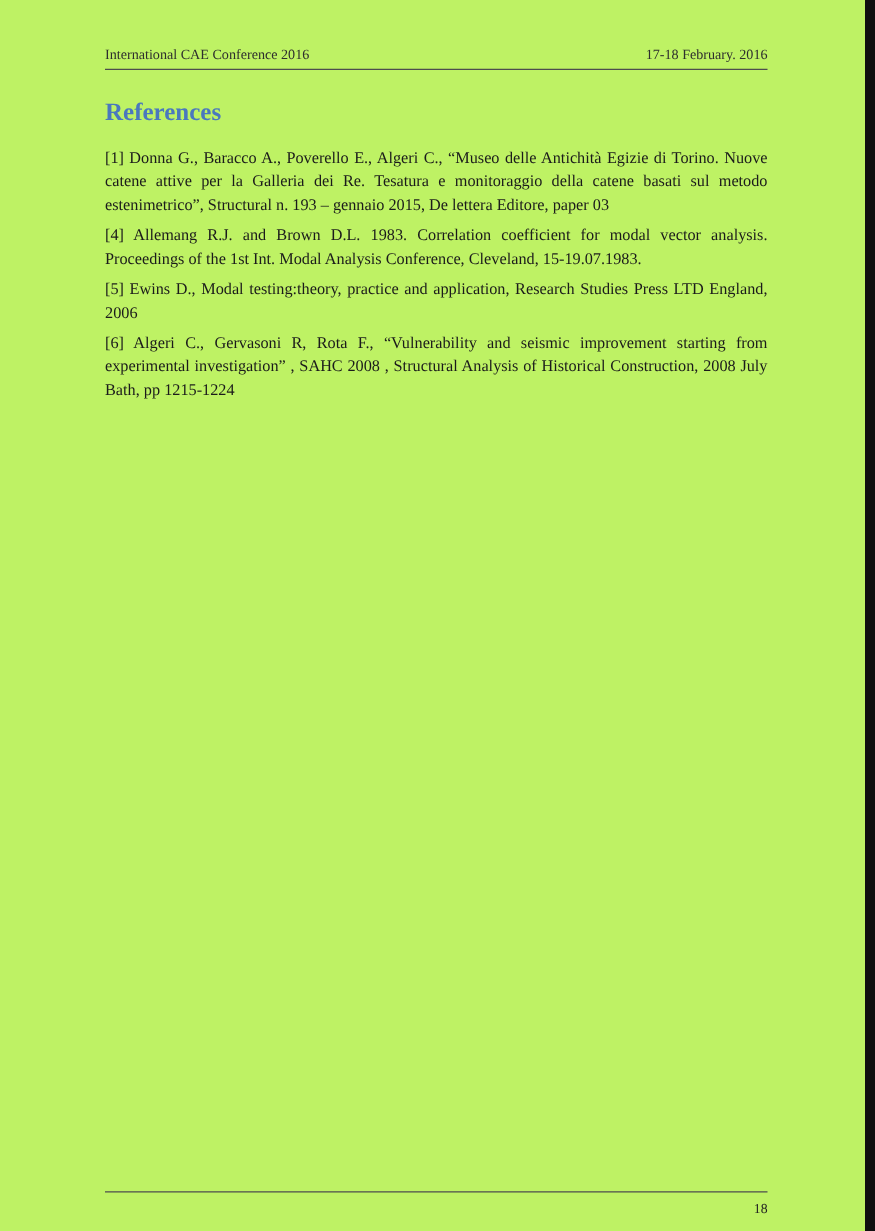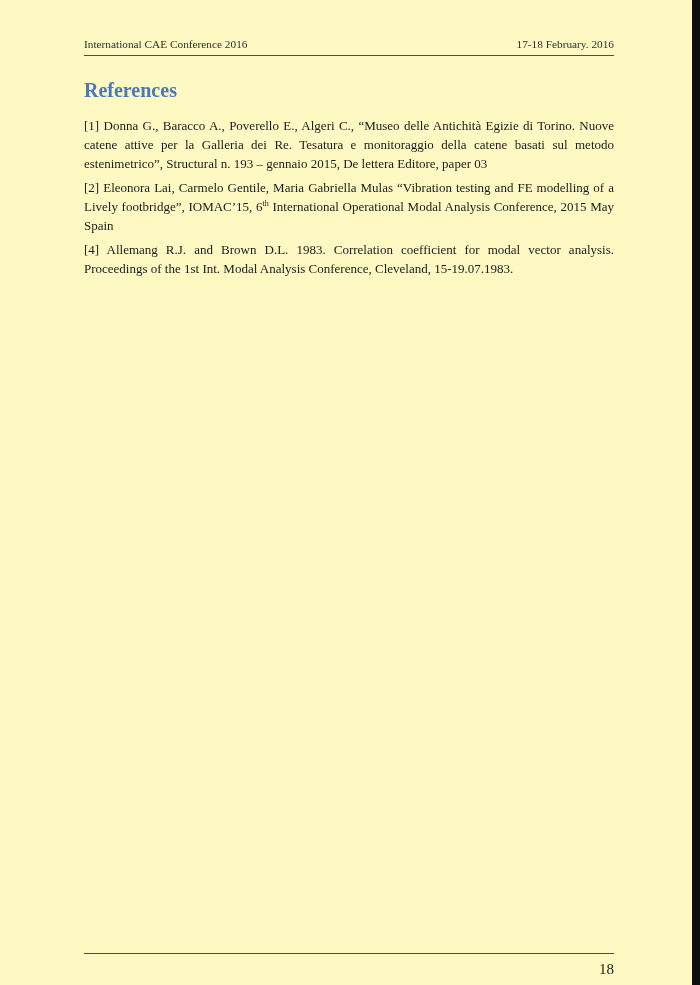--- a/index.html
+++ b/index.html
@@ -10,21 +10,21 @@
   }
   * { margin: 0; padding: 0; box-sizing: border-box; }
   html, body { background: #ffffff; }
   body {
     width: 700px; height: 985px;
     font-family: "Liberation Serif", "DejaVu Serif", serif;
     position: relative; overflow: hidden;
   }
   .page {
     position: absolute; inset: 0;
-    background: #fef9c3;
+    background: #bef264;
   }
   .scan-edge {
     position: absolute; top: 0; right: 0;
     width: 8px; height: 985px;
     background: var(--edge-black);
   }
   .content {
     position: absolute; left: 84px; top: 0; width: 530px;
   }
   .header-row {
@@ -48,51 +48,54 @@
     margin-bottom: 5px;
   }
   p.ref sup {
     font-size: 0.62em; line-height: 0; vertical-align: super;
   }
   .footer {
     position: absolute; left: 84px; top: 953px; width: 530px;
     border-top: 1.5px solid var(--rule-gray);
     padding-top: 7px;
     text-align: right;
-    font-size: 15px; color: #222222;
+    font-size: 11px; color: #222222;
   }
 </style>
 </head>
 <body>
 
 <div class="page">
 
   <div class="content">
 
     <div class="header-row">
       <span>International CAE Conference 2016</span>
       <span>17-18 February. 2016</span>
     </div>
 
     <h1 class="references-heading">References</h1>
 
     <p class="ref">
       <span>[1] Donna G., Baracco A., Poverello E., Algeri C., “Museo delle Antichità Egizie di Torino. Nuove catene attive per la Galleria dei Re. Tesatura e monitoraggio della catene basati sul metodo estenimetrico”, Structural n. 193 – gennaio 2015, De lettera Editore, paper 03</span>
     </p>
 
-    <p class="ref">
-      <span>[2] Eleonora Lai, Carmelo Gentile, Maria Gabriella Mulas “Vibration testing and FE modelling of a Lively footbridge”, IOMAC’15, 6</span><sup>th</sup><span> International Operational Modal Analysis Conference, 2015 May Spain</span>
-    </p>
 
 
     <p class="ref">
       <span>[4] Allemang R.J. and Brown D.L. 1983. Correlation coefficient for modal vector analysis. Proceedings of the 1st Int. Modal Analysis Conference, Cleveland, 15-19.07.1983.</span>
     </p>
 
+    <p class="ref">
+      <span>[5] Ewins D., Modal testing:theory, practice and application, Research Studies Press LTD England, 2006</span>
+    </p>
 
+    <p class="ref">
+      <span>[6] Algeri C., Gervasoni R, Rota F., “Vulnerability and seismic improvement starting from experimental investigation” , SAHC 2008 , Structural Analysis of Historical Construction, 2008 July Bath, pp 1215-1224</span>
+    </p>
 
   </div>
 
   <div class="footer">
     <span>18</span>
   </div>
 
   <div class="scan-edge"></div>
 
 </div>

